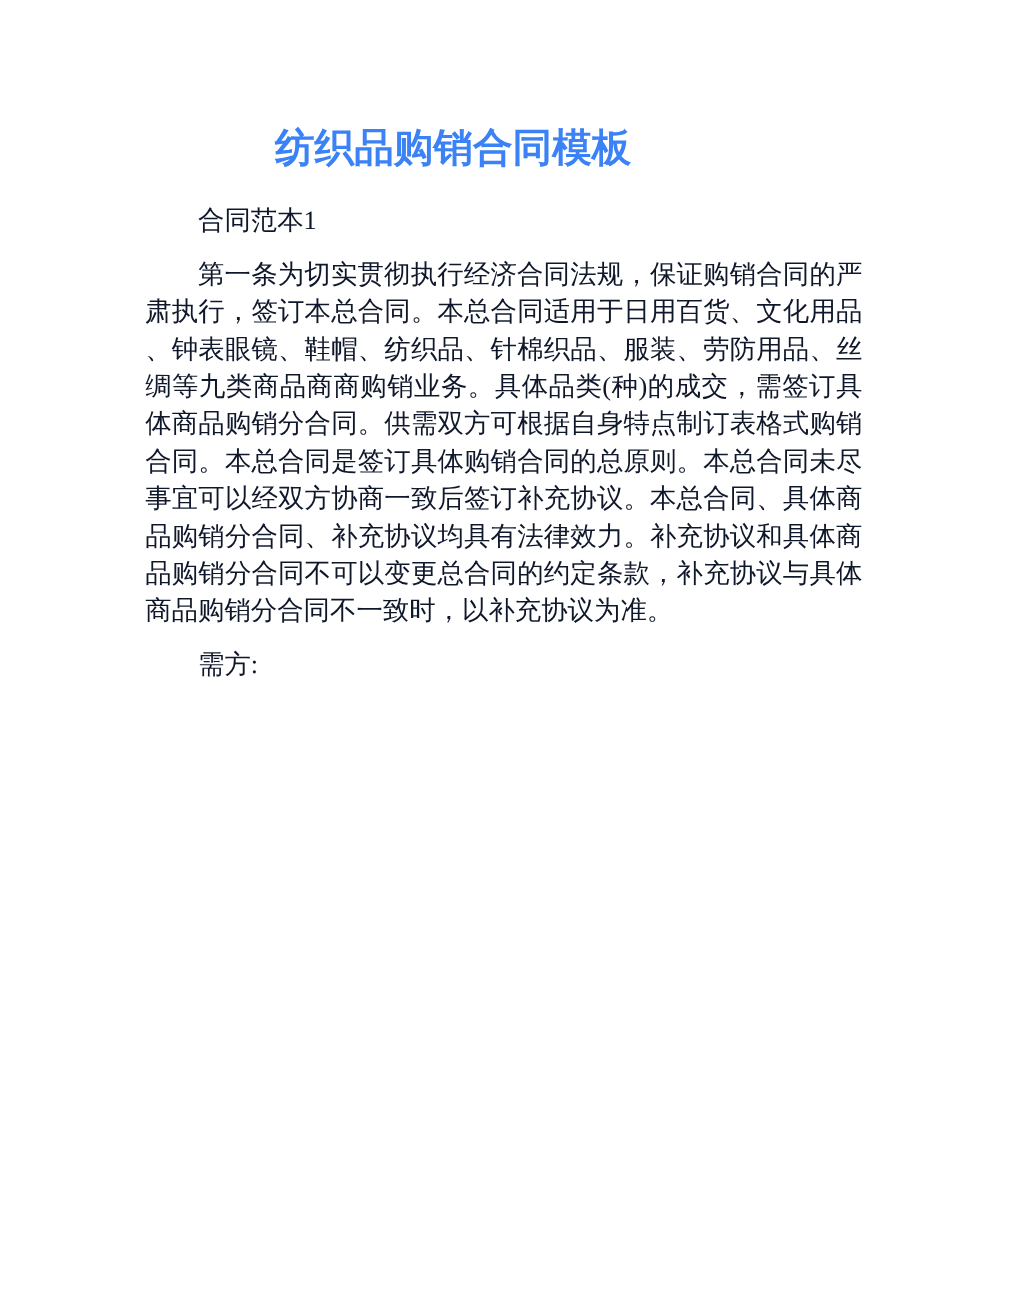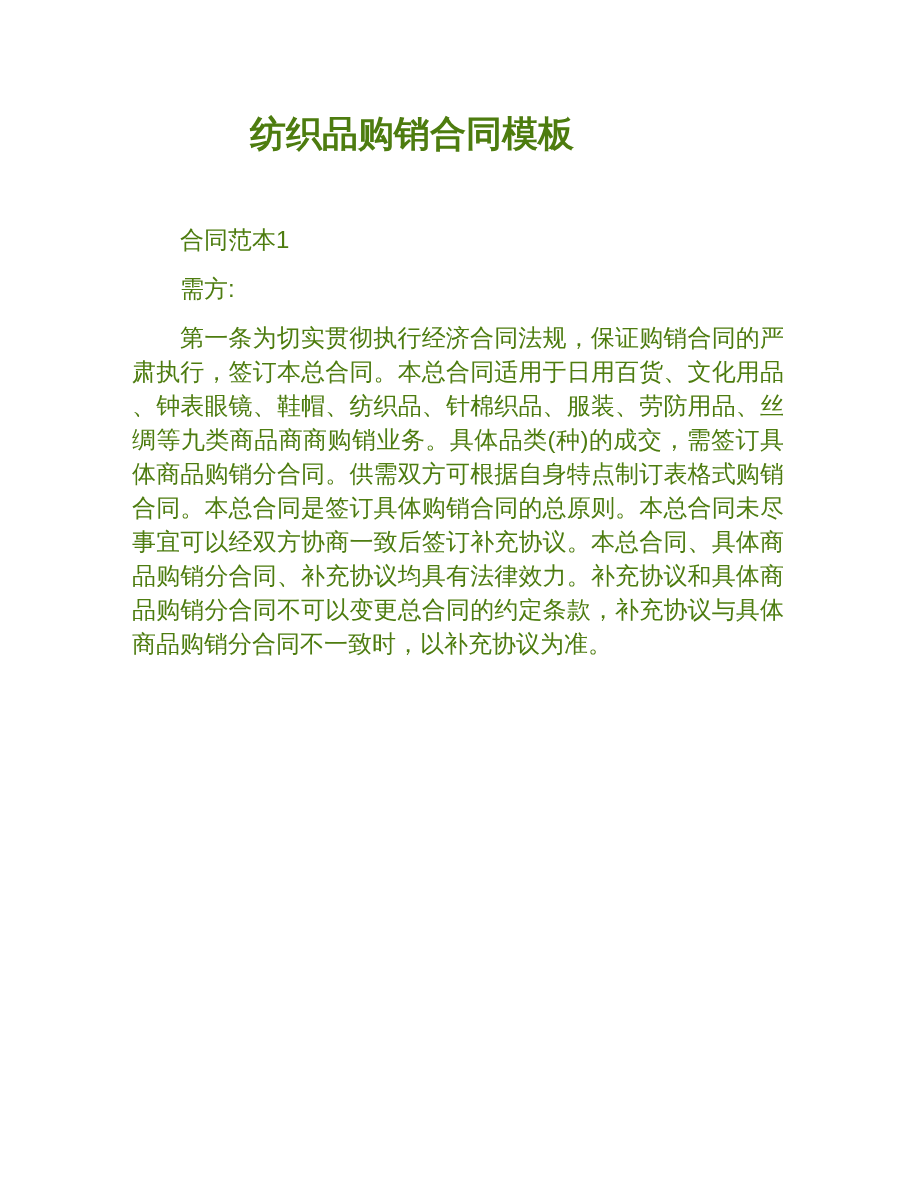--- a/index.html
+++ b/index.html
@@ -18,28 +18,28 @@
   .doc-title {
     margin: 112px 0 0 0;
     padding: 0;
     width: 824px;
     text-align: center;
     font-family: "Liberation Sans", "DejaVu Sans", sans-serif;
     font-weight: bold;
     font-size: 36px;
     line-height: 44px;
     letter-spacing: 0;
-    color: #4d7c0f;
+    color: #3b82f6;
   }
   .doc-body {
-    margin: 67px 0 0 132px;
+    margin: 28px 0 0 132px;
     width: 652px;
-    font-family: Liberation Sans, sans-serif;
+    font-family: Liberation Serif, serif;
     font-size: 24px;
-    color: #4d7c0f;
+    color: #0f172a;
   }
   .para {
     margin: 0 0 15px 0;
     padding: 0;
     line-height: 34px;
     text-align: justify;
     text-indent: 48px;
     word-break: break-all;
     line-break: anywhere;
   }
@@ -47,19 +47,19 @@
 </head>
 <body>
 
 <div class="page">
   <h1 class="doc-title">纺织品购销合同模板</h1>
 
   <div class="doc-body">
     <p class="para">合同范本1</p>
 
 
+    <p class="para">第一条为切实贯彻执行经济合同法规，保证购销合同的严肃执行，签订本总合同。本总合同适用于日用百货、文化用品、钟表眼镜、鞋帽、纺织品、针棉织品、服装、劳防用品、丝绸等九类商品商商购销业务。具体品类(种)的成交，需签订具体商品购销分合同。供需双方可根据自身特点制订表格式购销合同。本总合同是签订具体购销合同的总原则。本总合同未尽事宜可以经双方协商一致后签订补充协议。本总合同、具体商品购销分合同、补充协议均具有法律效力。补充协议和具体商品购销分合同不可以变更总合同的约定条款，补充协议与具体商品购销分合同不一致时，以补充协议为准。</p>
+
     <p class="para">需方:</p>
-
-    <p class="para">第一条为切实贯彻执行经济合同法规，保证购销合同的严肃执行，签订本总合同。本总合同适用于日用百货、文化用品、钟表眼镜、鞋帽、纺织品、针棉织品、服装、劳防用品、丝绸等九类商品商商购销业务。具体品类(种)的成交，需签订具体商品购销分合同。供需双方可根据自身特点制订表格式购销合同。本总合同是签订具体购销合同的总原则。本总合同未尽事宜可以经双方协商一致后签订补充协议。本总合同、具体商品购销分合同、补充协议均具有法律效力。补充协议和具体商品购销分合同不可以变更总合同的约定条款，补充协议与具体商品购销分合同不一致时，以补充协议为准。</p>
 
 
   </div>
 </div>
 
 </body></html>

